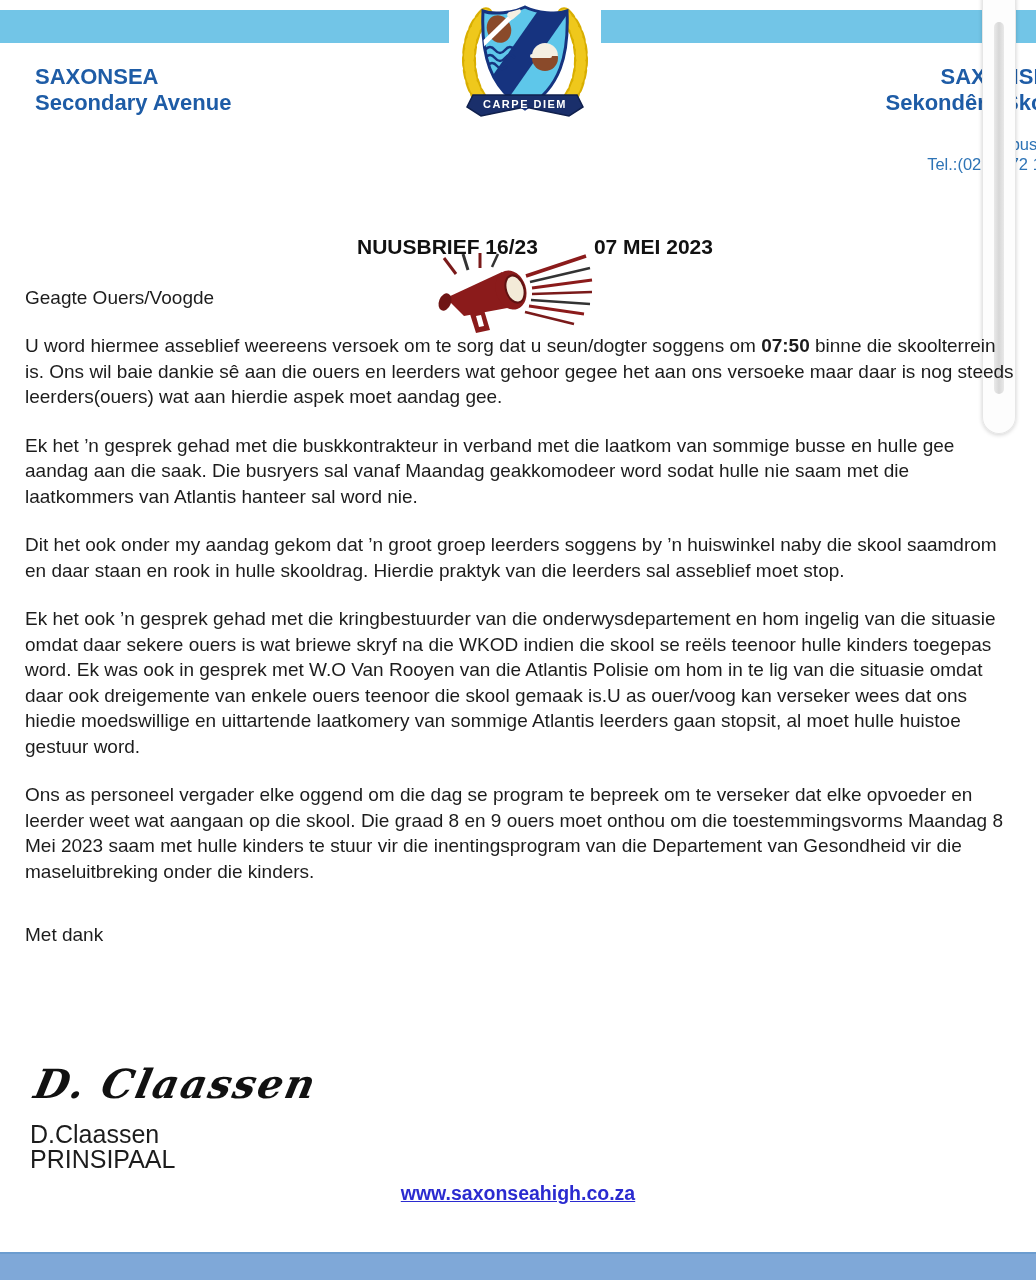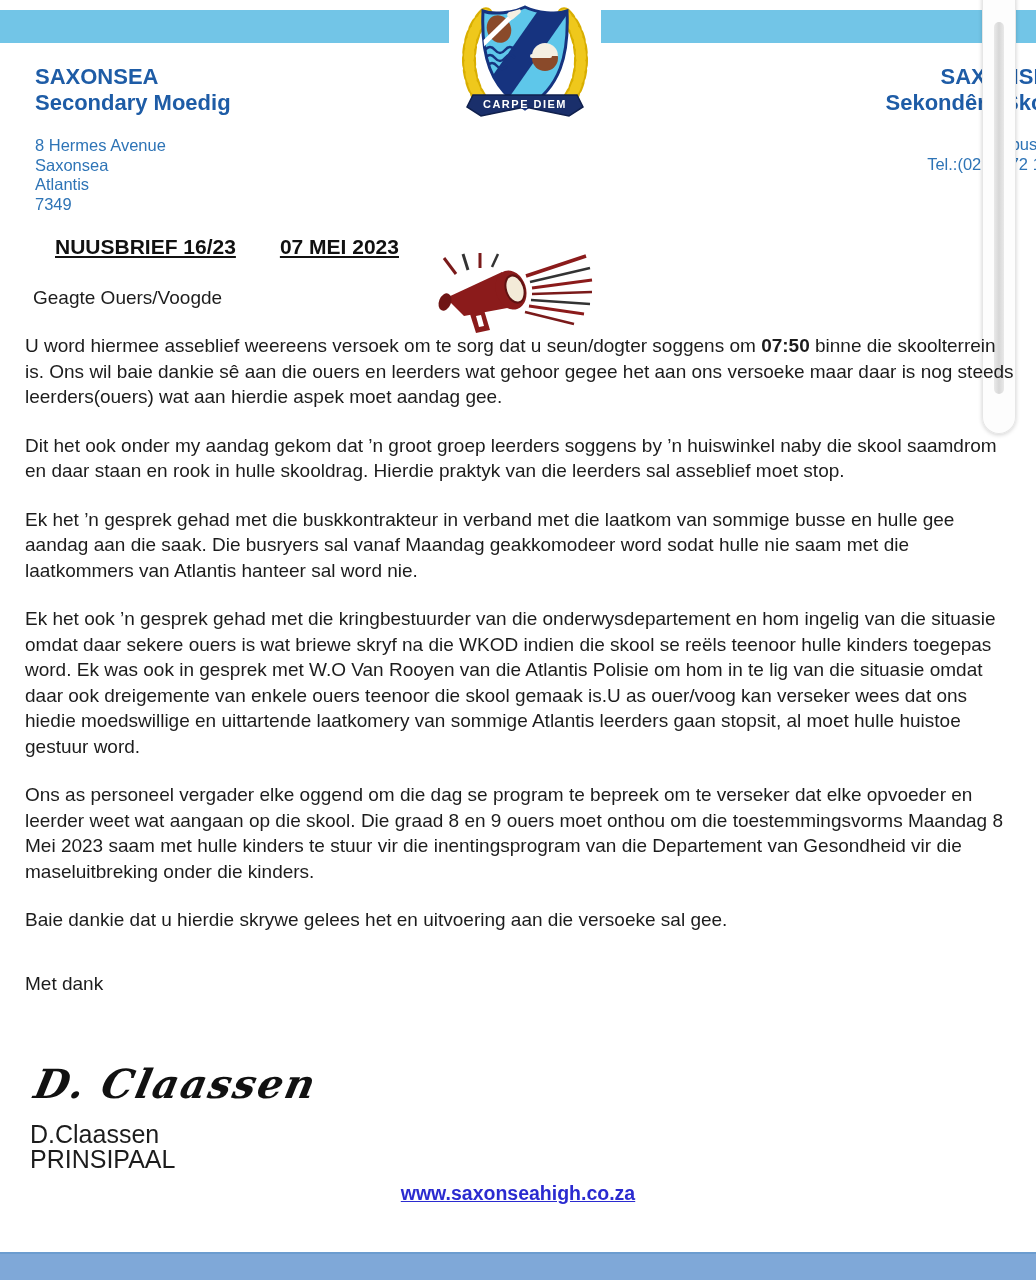--- a/index.html
+++ b/index.html
@@ -20,22 +20,22 @@
   .school-right{position:absolute;left:840px;top:64px;width:224px;text-align:right;}
   .school-right .nm{color:#1e5ca6;font-weight:bold;font-size:22px;line-height:26px;}
   .school-right .contact{margin-top:18px;margin-right:13px;color:#2e74b6;font-size:16.5px;line-height:20px;}
   
   .scroll-pill{position:absolute;left:982px;top:-18px;width:34px;height:452px;border-radius:17px;
                background:#fdfdfd;box-shadow:inset 0 0 0 1px #e6e6e6,0 1px 4px rgba(0,0,0,0.18);}
   .scroll-pill .thumb{position:absolute;left:12px;top:40px;width:10px;height:372px;border-radius:5px;
                background:linear-gradient(90deg,#e9e9e9,#d7d7d7,#e9e9e9);}
   
   .letter{position:absolute;left:25px;top:234px;width:990px;font-size:19px;line-height:25.5px;}
-  .title-row{display:flex;gap:44px;font-weight:bold;font-size:21px;color:#111;padding-left:30px;text-decoration:underline;}
-  .salutation{margin-top:25px;margin-left:8px;}
+  .title-row{display:flex;justify-content:center;gap:56px;font-weight:bold;font-size:21px;color:#111;padding-left:30px;}
+  .salutation{margin-top:25px;}
   .para{margin-top:23px;text-align:left;}
   .closing{margin-top:38px;}
   .megaphone{position:absolute;left:418px;top:252px;}
   
   .signature-svg{position:absolute;left:24px;top:1052px;}
   .signatory{position:absolute;left:30px;top:1122px;font-size:25px;line-height:25px;}
   .website{position:absolute;left:0;top:1182px;width:1036px;text-align:center;}
   .website a{color:#2b2bd0;font-weight:bold;font-size:19.5px;text-decoration:underline;cursor:pointer;}
 </style>
 </head>
@@ -75,27 +75,21 @@
       <path d="M75,54 a13,13 0 0 1 26,0 Z" fill="#f4efe2"></path>
       <rect x="73" y="52" width="22" height="4" rx="2" fill="#f4efe2"></rect>
     </g>
 
     <path d="M16,93 L120,93 L126,105 L112,114 L68,105 L24,114 L10,105 Z" fill="#1a2f6b" stroke="#10204d" stroke-width="1.5"></path>
     <text x="68" y="106" text-anchor="middle" font-family="Liberation Sans, sans-serif" font-size="11" font-weight="bold" fill="#ffffff" letter-spacing="1.5">CARPE DIEM</text>
   </svg>
 
   <div class="school-left">
     <div>SAXONSEA</div>
-    <div>Secondary Moedig</div>
-  </div>
-  <div class="addr">
-    <div>8 Hermes Avenue</div>
-    <div>Saxonsea</div>
-    <div>Atlantis</div>
-    <div>7349</div>
+    <div>Secondary Avenue</div>
   </div>
 
 
   <div class="school-right">
     <div class="nm">SAXONSEA</div>
     <div class="nm">Sekondêre Skool</div>
     <div class="contact">
       <div>Posbus 9</div>
       <div>Tel.:(021) 572 13</div>
     </div>
@@ -131,25 +125,24 @@
 
   <div class="letter">
     <div class="title-row">
       <span>NUUSBRIEF 16/23</span>
       <span>07 MEI 2023</span>
     </div>
     <div class="salutation">Geagte Ouers/Voogde</div>
 
     <p class="para"><span>U word hiermee asseblief weereens versoek om te sorg dat u seun/dogter soggens om </span><b>07:50</b><span> binne die skoolterrein is. Ons wil baie dankie sê aan die ouers en leerders wat gehoor gegee het aan ons versoeke maar daar is nog steeds leerders(ouers) wat aan hierdie aspek moet aandag gee.</span></p>
 
+    <p class="para">Ek het ’n gesprek gehad met die buskkontrakteur in verband met die laatkom van sommige busse en hulle gee aandag aan die saak. Die busryers sal vanaf Maandag geakkomodeer word sodat hulle nie saam met die laatkommers van Atlantis hanteer sal word nie.</p>
     <p class="para">Dit het ook onder my aandag gekom dat ’n groot groep leerders soggens by ’n huiswinkel naby die skool saamdrom en daar staan en rook in hulle skooldrag. Hierdie praktyk van die leerders sal asseblief moet stop.</p>
-    <p class="para">Ek het ’n gesprek gehad met die buskkontrakteur in verband met die laatkom van sommige busse en hulle gee aandag aan die saak. Die busryers sal vanaf Maandag geakkomodeer word sodat hulle nie saam met die laatkommers van Atlantis hanteer sal word nie.</p>
     <p class="para">Ek het ook ’n gesprek gehad met die kringbestuurder van die onderwysdepartement en hom ingelig van die situasie omdat daar sekere ouers is wat briewe skryf na die WKOD indien die skool se reëls teenoor hulle kinders toegepas word. Ek was ook in gesprek met W.O Van Rooyen van die Atlantis Polisie om hom in te lig van die situasie omdat daar ook dreigemente van enkele ouers teenoor die skool gemaak is.U as ouer/voog kan verseker wees dat ons hiedie moedswillige en uittartende laatkomery van sommige Atlantis leerders gaan stopsit, al moet hulle huistoe gestuur word.</p>
     <p class="para">Ons as personeel vergader elke oggend om die dag se program te bepreek om te verseker dat elke opvoeder en leerder weet wat aangaan op die skool. Die graad 8 en 9 ouers moet onthou om die toestemmingsvorms Maandag 8 Mei 2023 saam met hulle kinders te stuur vir die inentingsprogram van die Departement van Gesondheid vir die maseluitbreking onder die kinders.</p>
-    <p class="para">Baie dankie dat u hierdie skrywe gelees het en uitvoering aan die versoeke sal gee.</p>
 
     <div class="closing">Met dank</div>
   </div>
 
   <svg class="signature-svg" width="320" height="68" viewBox="0 0 320 68">
     <g transform="skewX(-12) translate(14,0)">
       <text x="4" y="46" font-family="DejaVu Serif, serif" font-style="italic" font-weight="bold" font-size="40" fill="#111111" letter-spacing="2">D. Claassen</text>
     </g>
     <path d="M6,52 q30,10 90,4" fill="none" stroke="#111111" stroke-width="2" opacity="0"></path>
   </svg>

